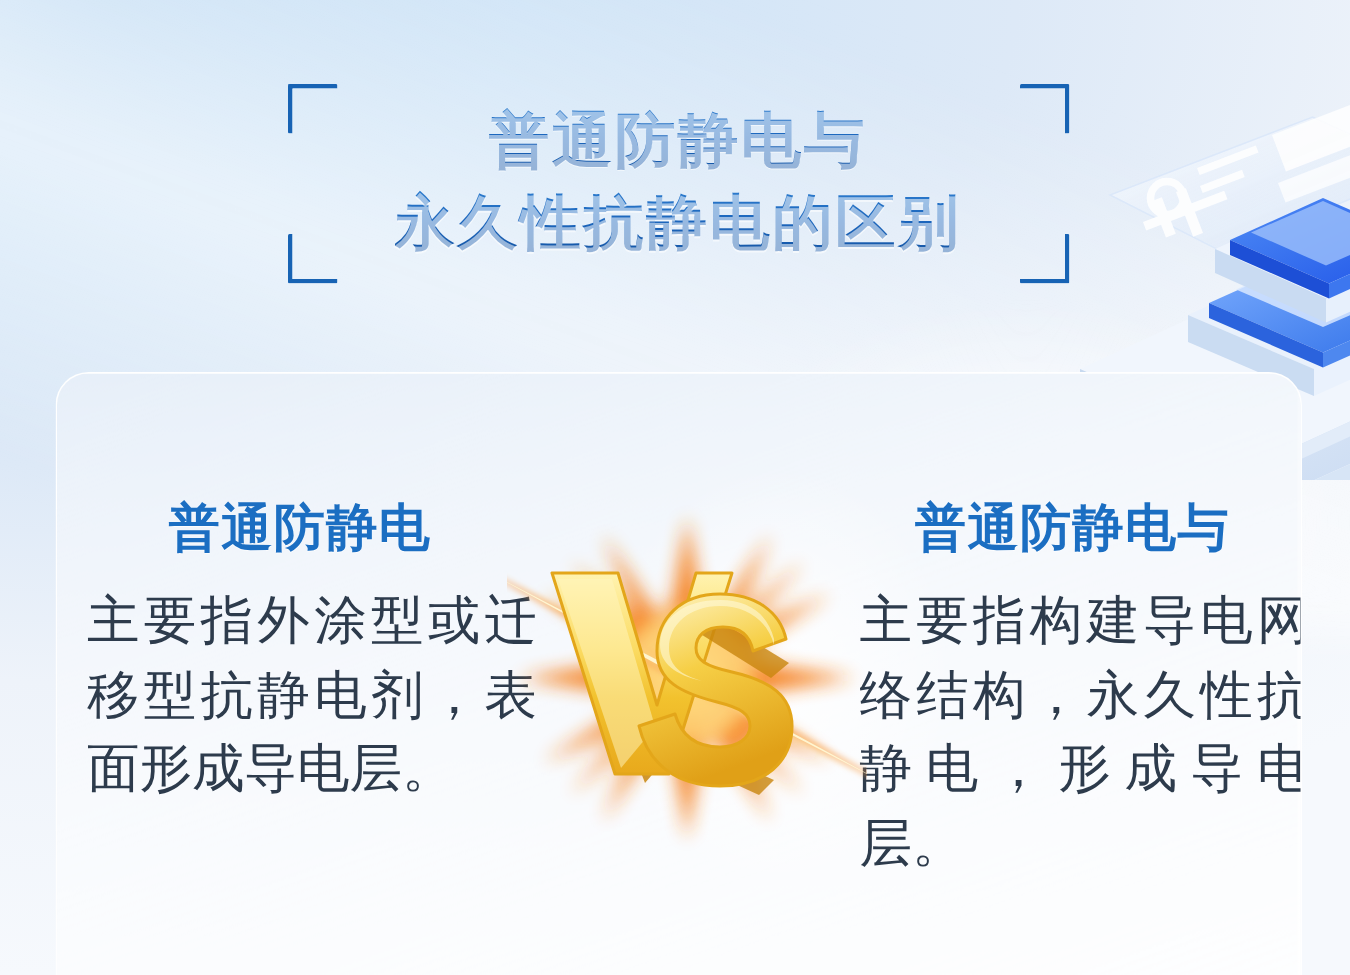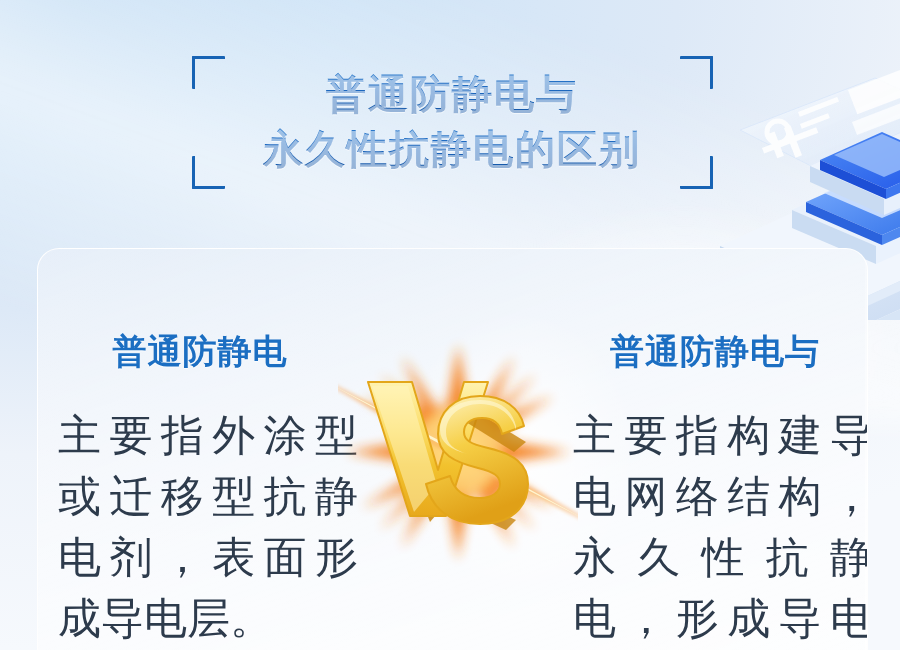--- a/index.html
+++ b/index.html
@@ -71,24 +71,23 @@
   .col{position:relative;width:330px;}
   .col.left{margin-left:10px;}
   .col.right{margin-left:211px;}
   .col-head{
     position:absolute;top:80px;left:0;width:100%;text-align:center;
     font-size:34px;font-weight:700;letter-spacing:1px;color:#1b6ec2;
     text-shadow:0 1px 0 rgba(255,255,255,.7);
   }
   .col-body{
     position:absolute;top:140px;left:10px;width:300px;
-    font-size:43px;line-height:1.42;color:#2d3b4c;
+    font-size:35px;line-height:1.42;color:#2d3b4c;
     text-align:justify;text-justify:inter-character;
     font-weight:400;
-    margin-top:16px;
   }
 
   
   .vs-wrap{position:absolute;left:338px;top:330px;width:240px;height:250px;}
   .vs-wrap svg{display:block;}
 
   
   .card-edge{
     position:absolute;right:0;top:0;width:2px;height:100%;
     background:linear-gradient(180deg, rgba(255,255,255,.2), rgba(255,255,255,.95));

